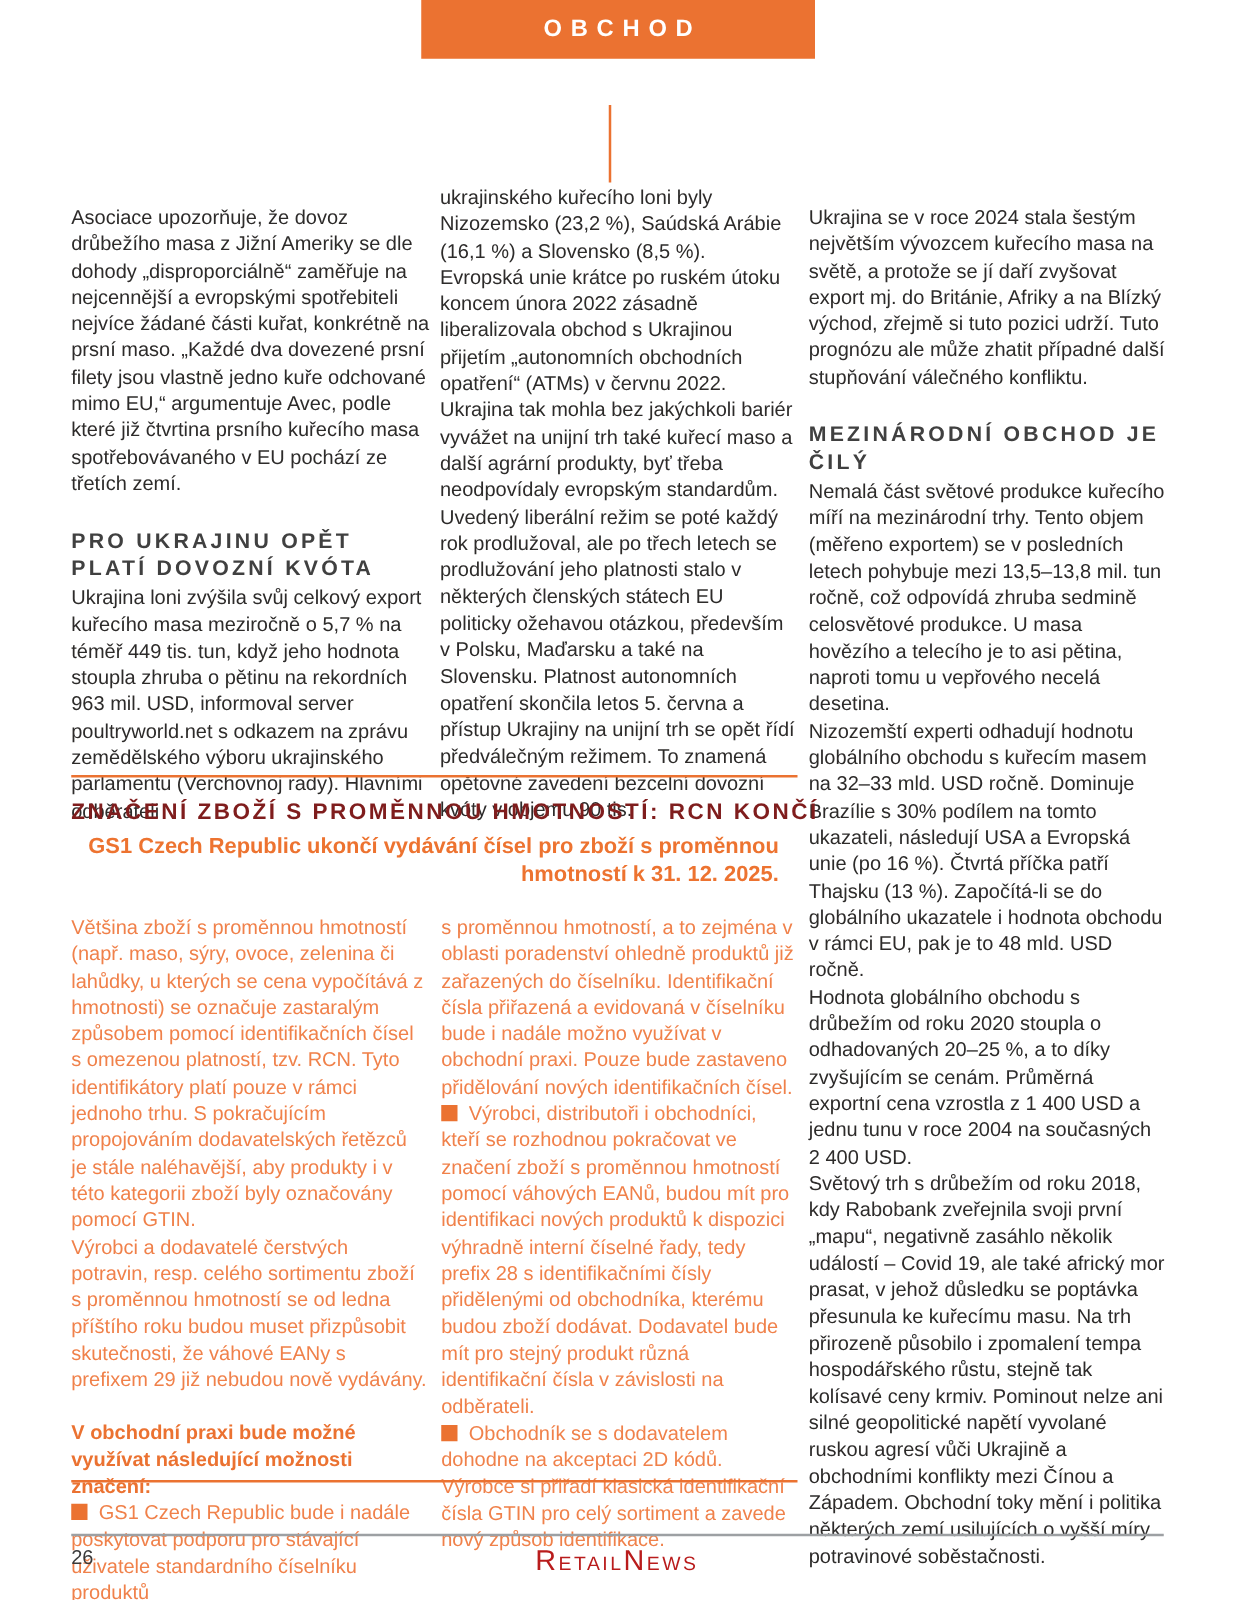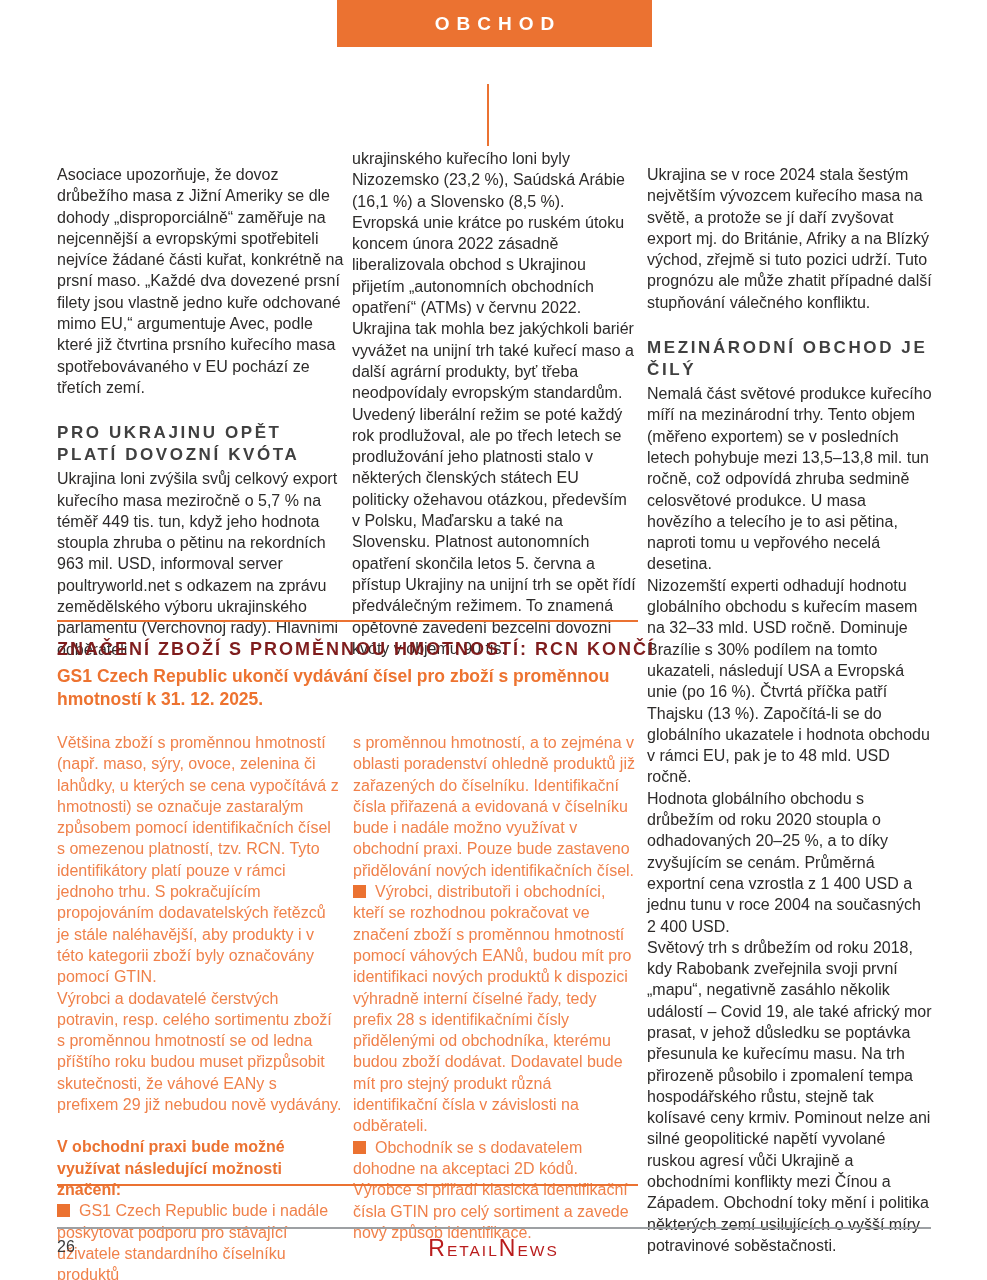--- a/index.html
+++ b/index.html
@@ -31,21 +31,21 @@
   .col3{left:647px;top:164px;}
 
   
   .article2{position:absolute;left:57px;top:620px;width:581px;}
   .a2-rule{height:2px;background:#EB7231;}
   .a2-title{
     margin:17px 0 5px 0;color:#7f1d1d;font-size:18px;font-weight:bold;
     letter-spacing:2px;white-space:nowrap;
   }
   .a2-subtitle{
-    margin:0;max-width:566px;color:#ED7330;font-size:17.5px;line-height:23px;font-weight:bold;
+    margin:0;max-width:566px;color:#ED7330;font-size:17.5px;line-height:23px;font-weight:bold;text-align:right;
   }
   .a2-cols{display:flex;gap:11px;margin-top:21px;}
   .a2-col{width:285px;font-size:16px;line-height:21.3px;color:#F0814A;}
   .a2-col p{margin:0;}
   .a2-lead{font-weight:bold;color:#EB7231;margin-top:21px !important;}
   .bullet .sq{
     display:inline-block;width:13px;height:13px;background:#EB7231;
     margin-right:9px;vertical-align:-1px;
   }
 

